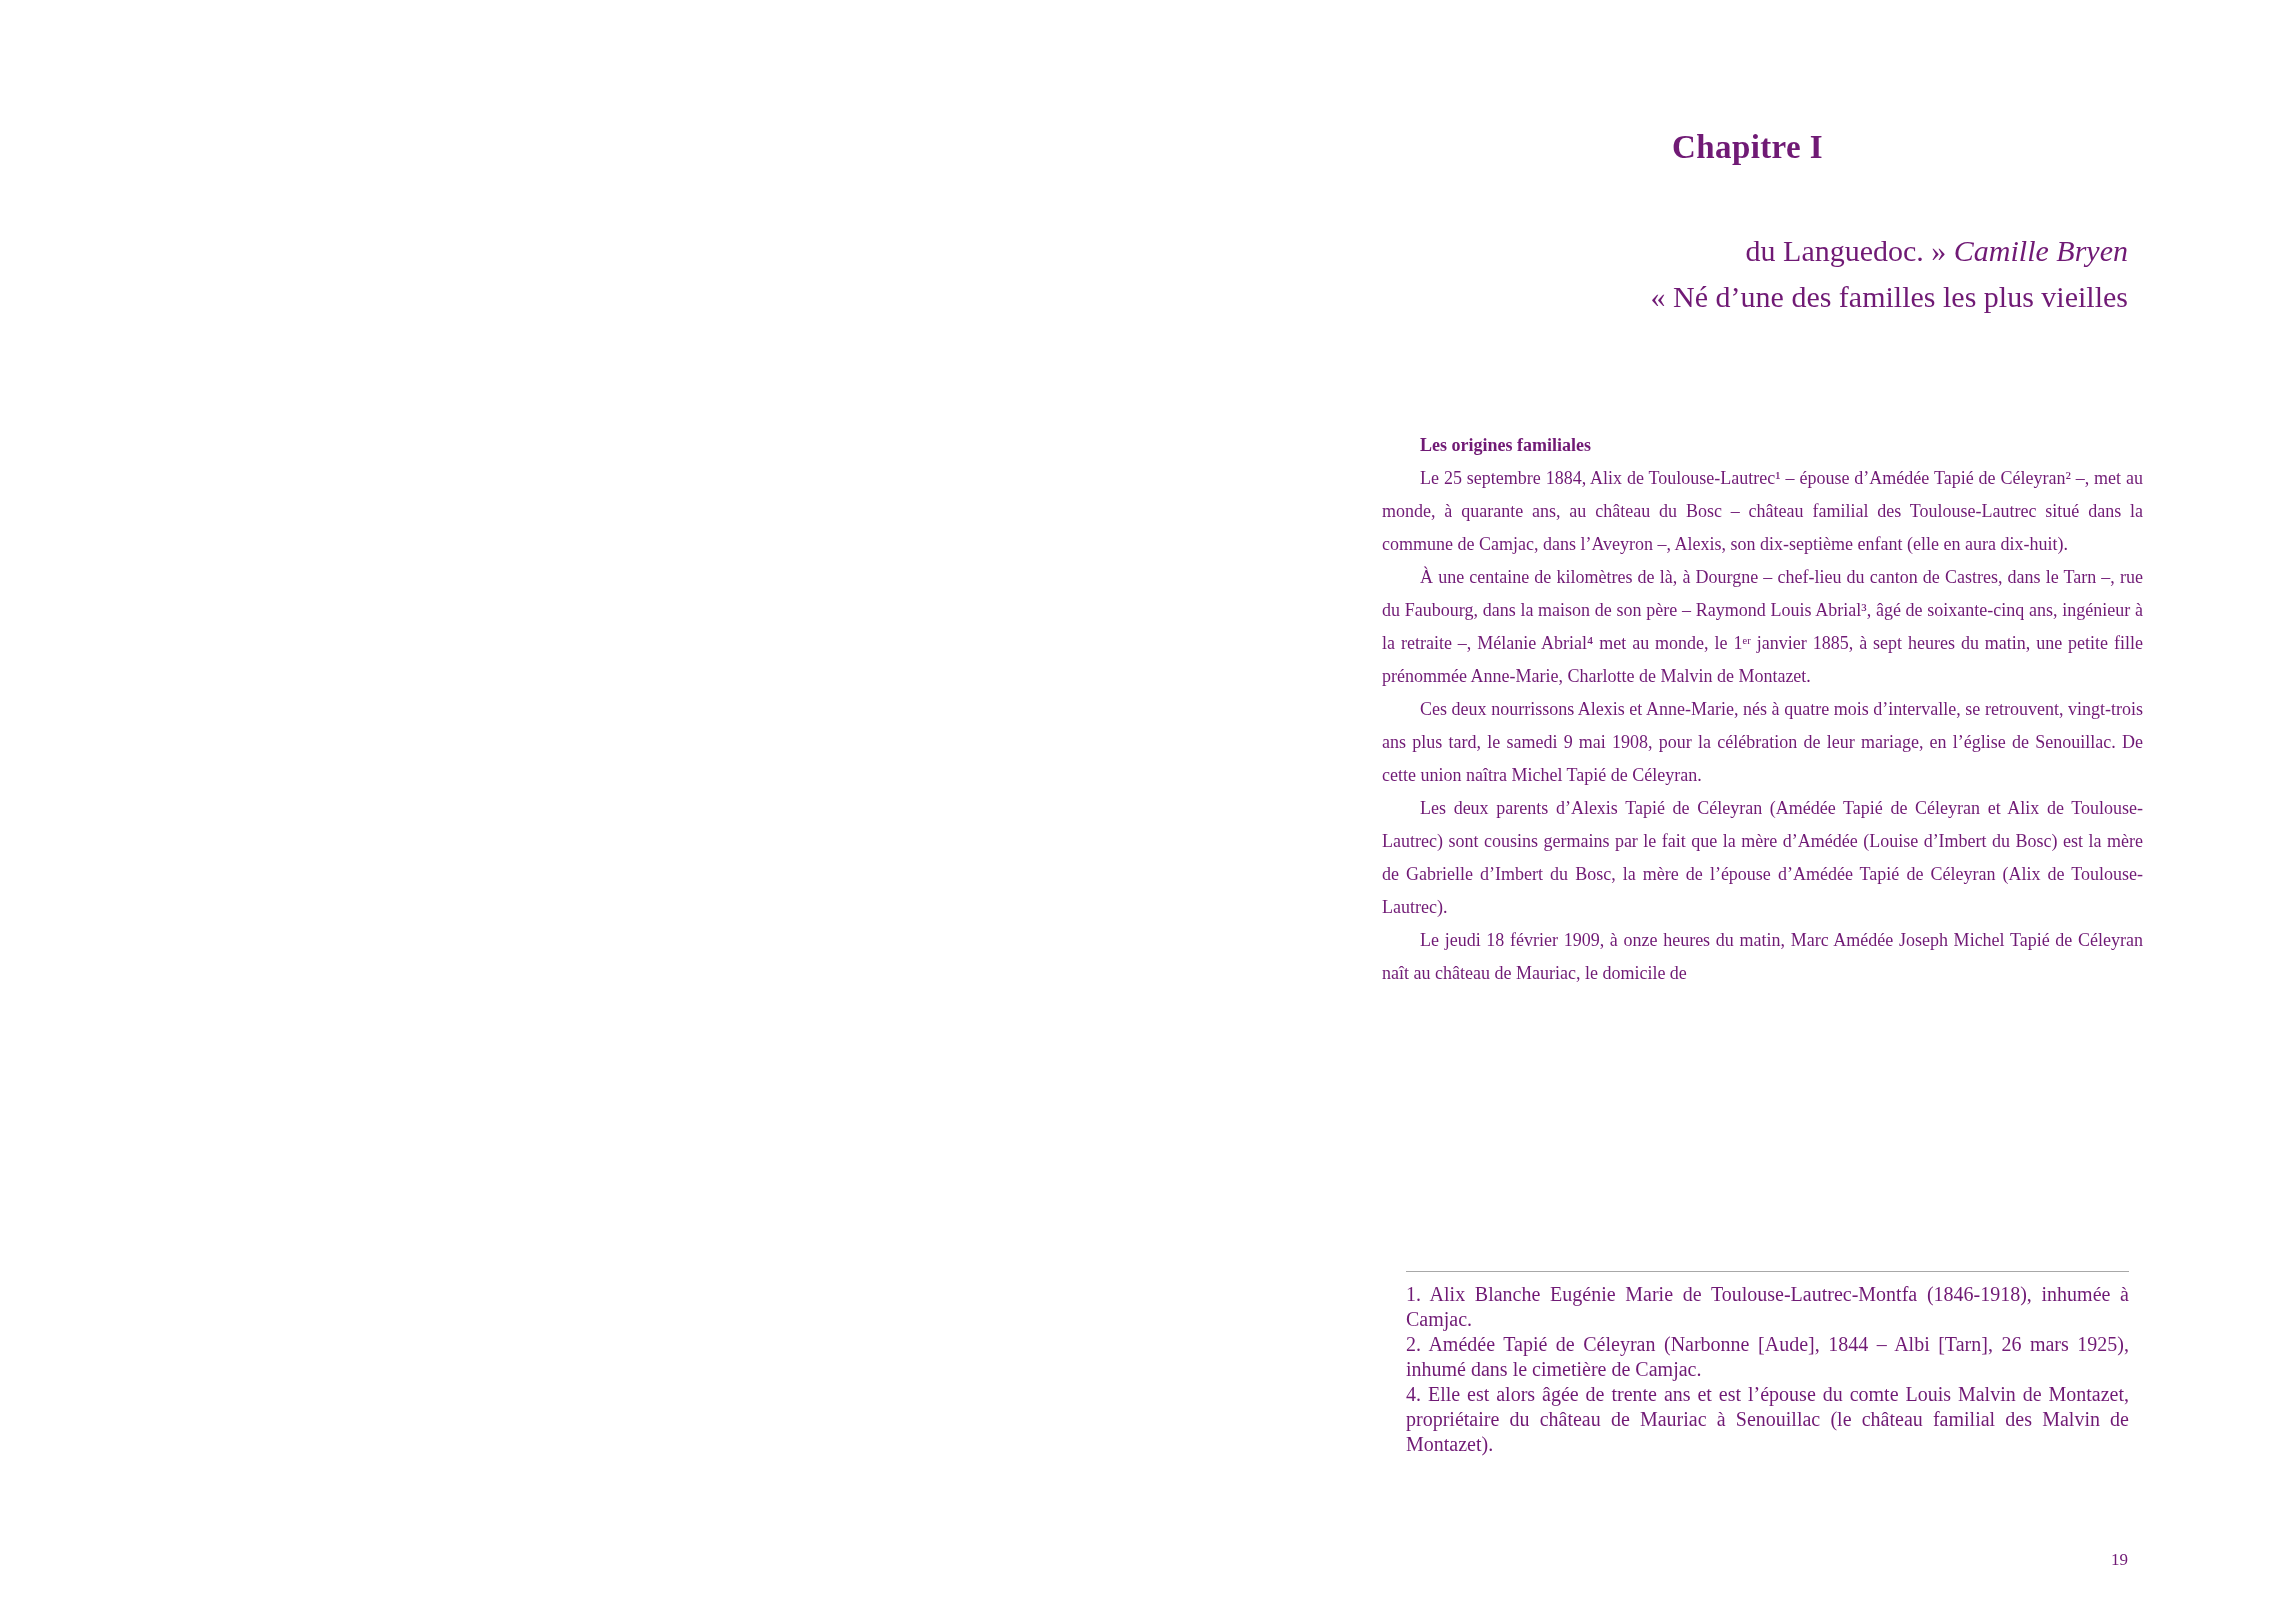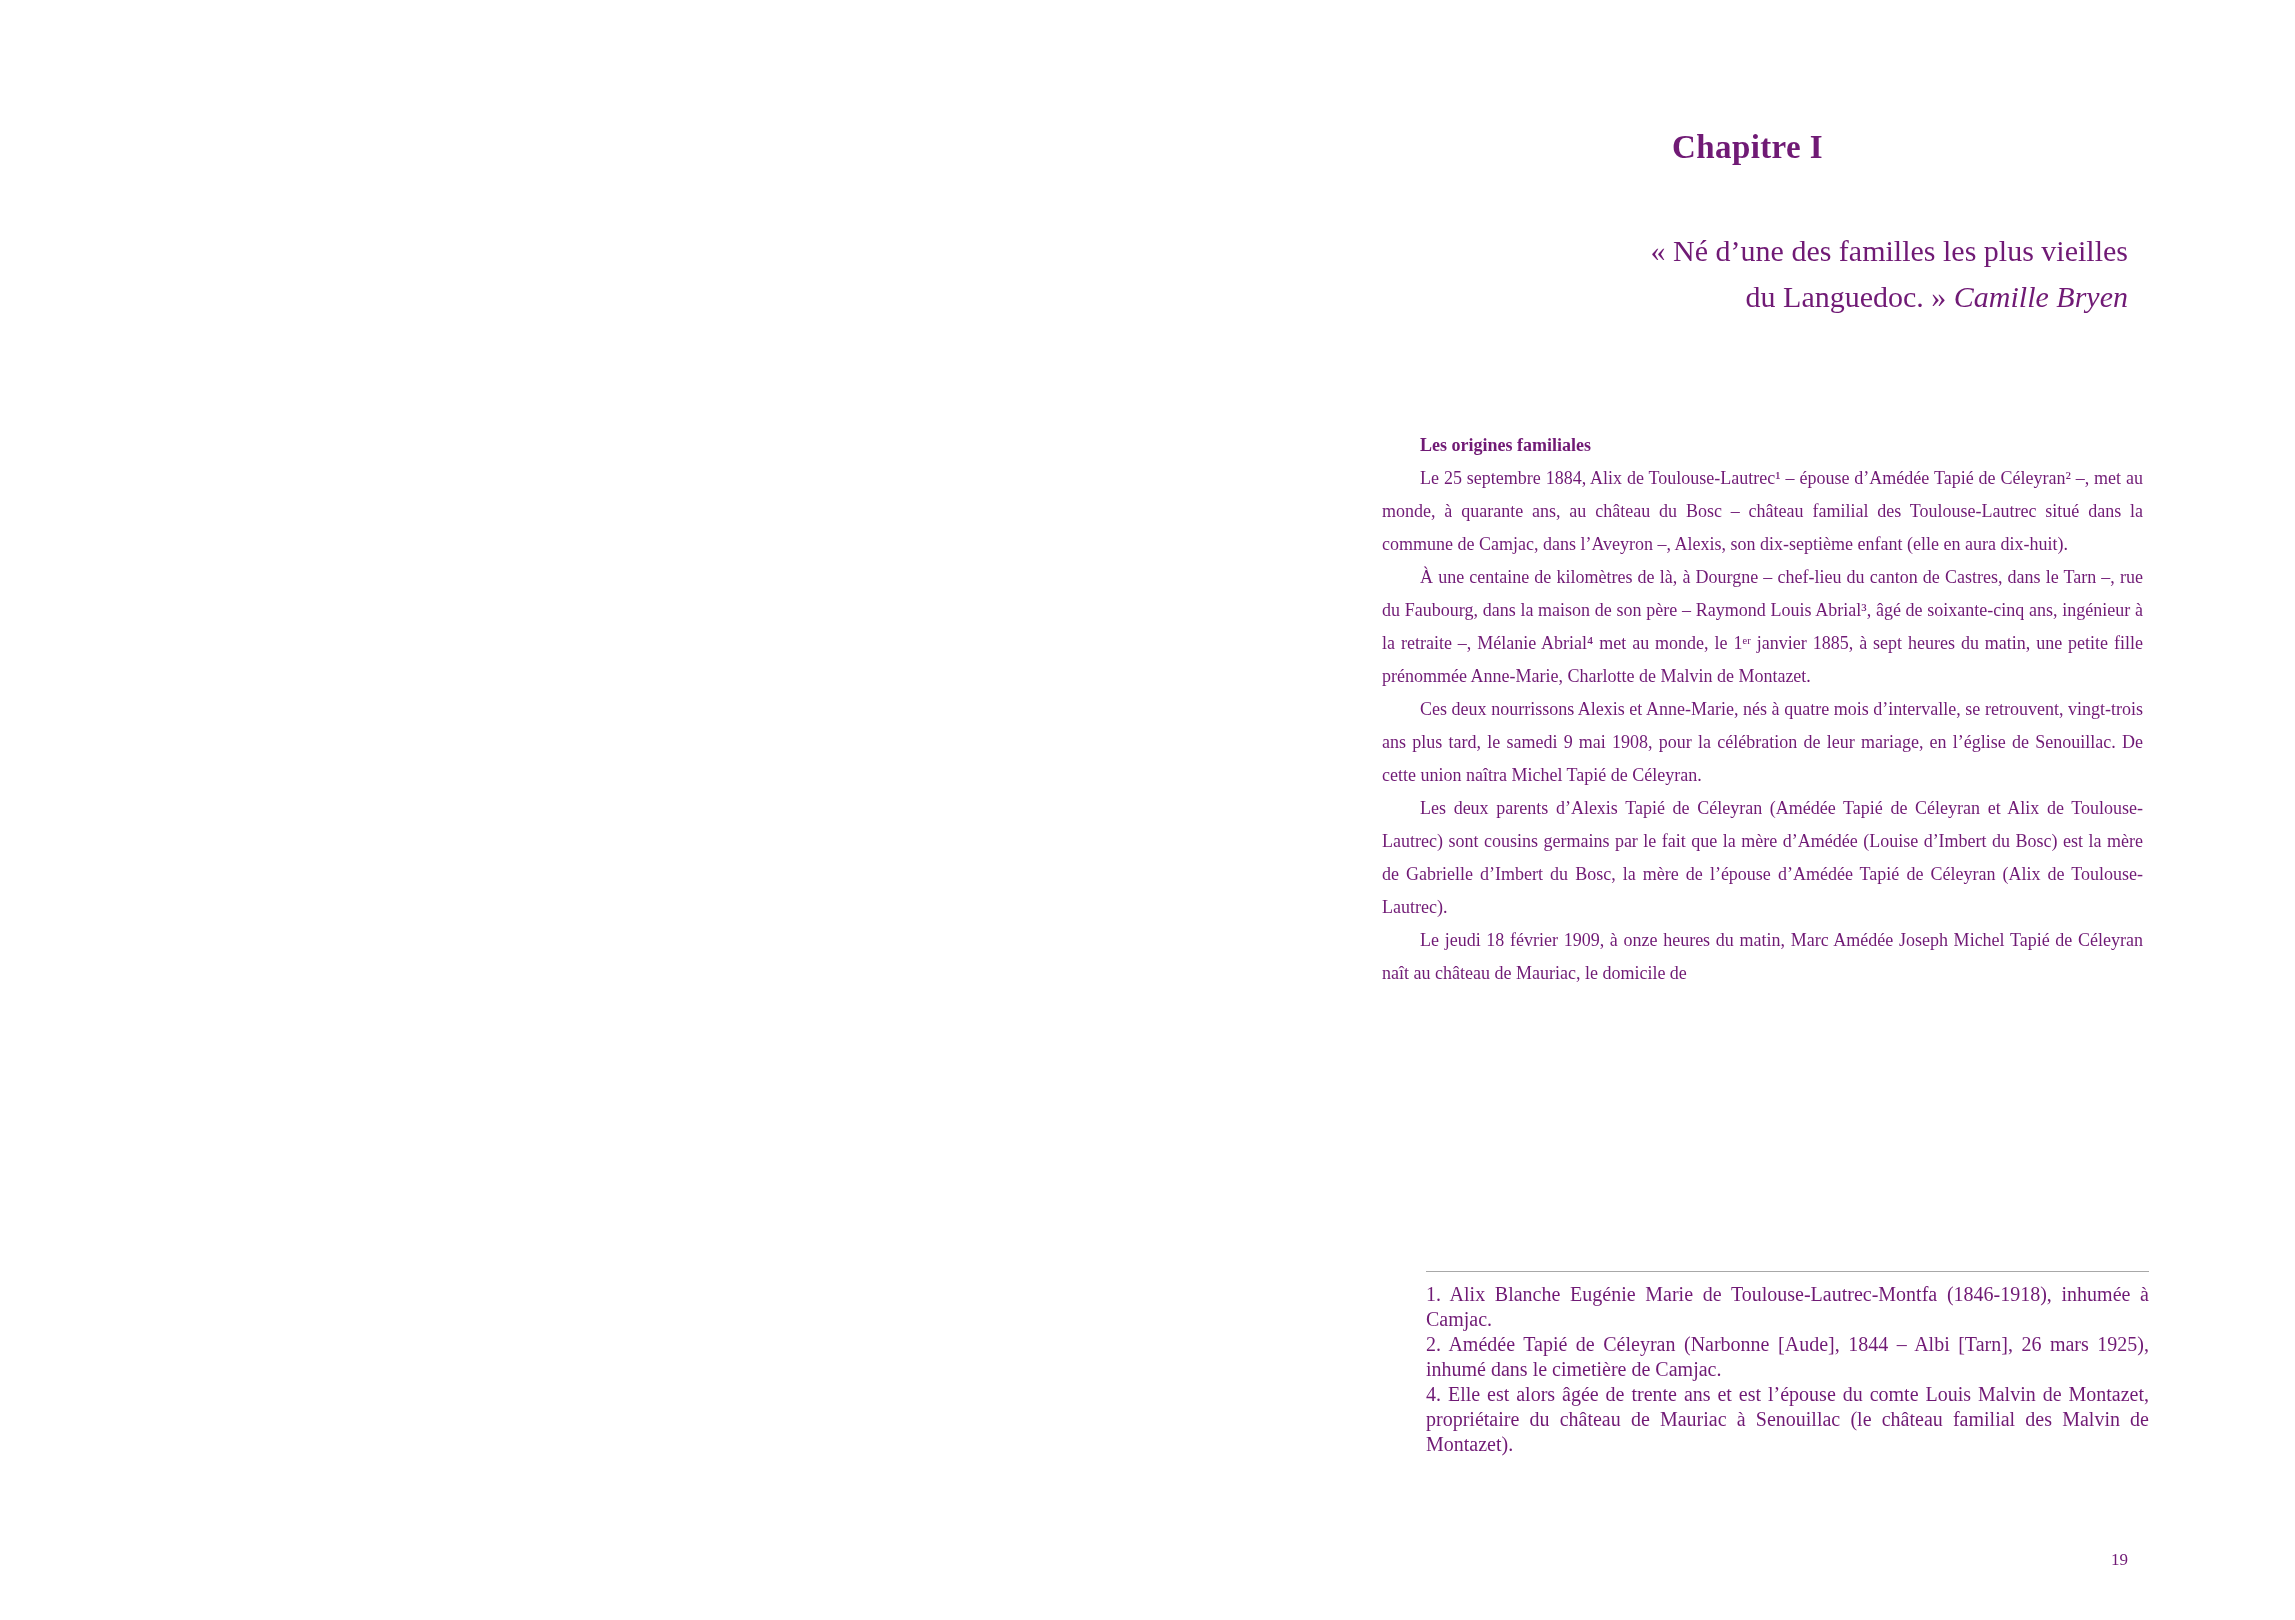--- a/index.html
+++ b/index.html
@@ -67,21 +67,20 @@
     text-indent: 38px;
   }
   .footnotes {
     position: absolute;
     top: 1271px;
     left: 39px;
     width: 723px;
     font-size: 20px;
     line-height: 25px;
     text-align: justify;
-    margin-left: 20px;
   }
   .footnote-rule {
     border: 0;
     border-top: 0.9px solid #a8a8a8;
     margin: 0 0 10.3px 0;
     width: 100%;
   }
   .footnote {
     margin: 0;
   }
@@ -96,22 +95,22 @@
 </style>
 </head>
 <body>
 
 <div class="page">
   <div class="content-column">
 
     <div class="chapter-title">Chapitre I</div>
 
     <div class="epigraph">
+      <div><span>du Languedoc. » </span><span class="author">Camille Bryen</span></div>
       <div>« Né d’une des familles les plus vieilles</div>
-      <div><span>du Languedoc. » </span><span class="author">Camille Bryen</span></div>
     </div>
 
     <div class="body-text">
       <p class="section-heading">Les origines familiales</p>
       <p class="body-para">Le 25 septembre 1884, Alix de Toulouse-Lautrec¹ – épouse d’Amédée Tapié de Céleyran² –, met au monde, à quarante ans, au château du Bosc – château familial des Toulouse-Lautrec situé dans la commune de Camjac, dans l’Aveyron –, Alexis, son dix-septième enfant (elle en aura dix-huit).</p>
       <p class="body-para">À une centaine de kilomètres de là, à Dourgne – chef-lieu du canton de Castres, dans le Tarn –, rue du Faubourg, dans la maison de son père – Raymond Louis Abrial³, âgé de soixante-cinq ans, ingénieur à la retraite –, Mélanie Abrial⁴ met au monde, le 1ᵉʳ janvier 1885, à sept heures du matin, une petite fille prénommée Anne-Marie, Charlotte de Malvin de Montazet.</p>
       <p class="body-para">Ces deux nourrissons Alexis et Anne-Marie, nés à quatre mois d’intervalle, se retrouvent, vingt-trois ans plus tard, le samedi 9 mai 1908, pour la célébration de leur mariage, en l’église de Senouillac. De cette union naîtra Michel Tapié de Céleyran.</p>
       <p class="body-para">Les deux parents d’Alexis Tapié de Céleyran (Amédée Tapié de Céleyran et Alix de Toulouse-Lautrec) sont cousins germains par le fait que la mère d’Amédée (Louise d’Imbert du Bosc) est la mère de Gabrielle d’Imbert du Bosc, la mère de l’épouse d’Amédée Tapié de Céleyran (Alix de Toulouse-Lautrec).</p>
 
       <p class="body-para">Le jeudi 18 février 1909, à onze heures du matin, Marc Amédée Joseph Michel Tapié de Céleyran naît au château de Mauriac, le domicile de</p>

